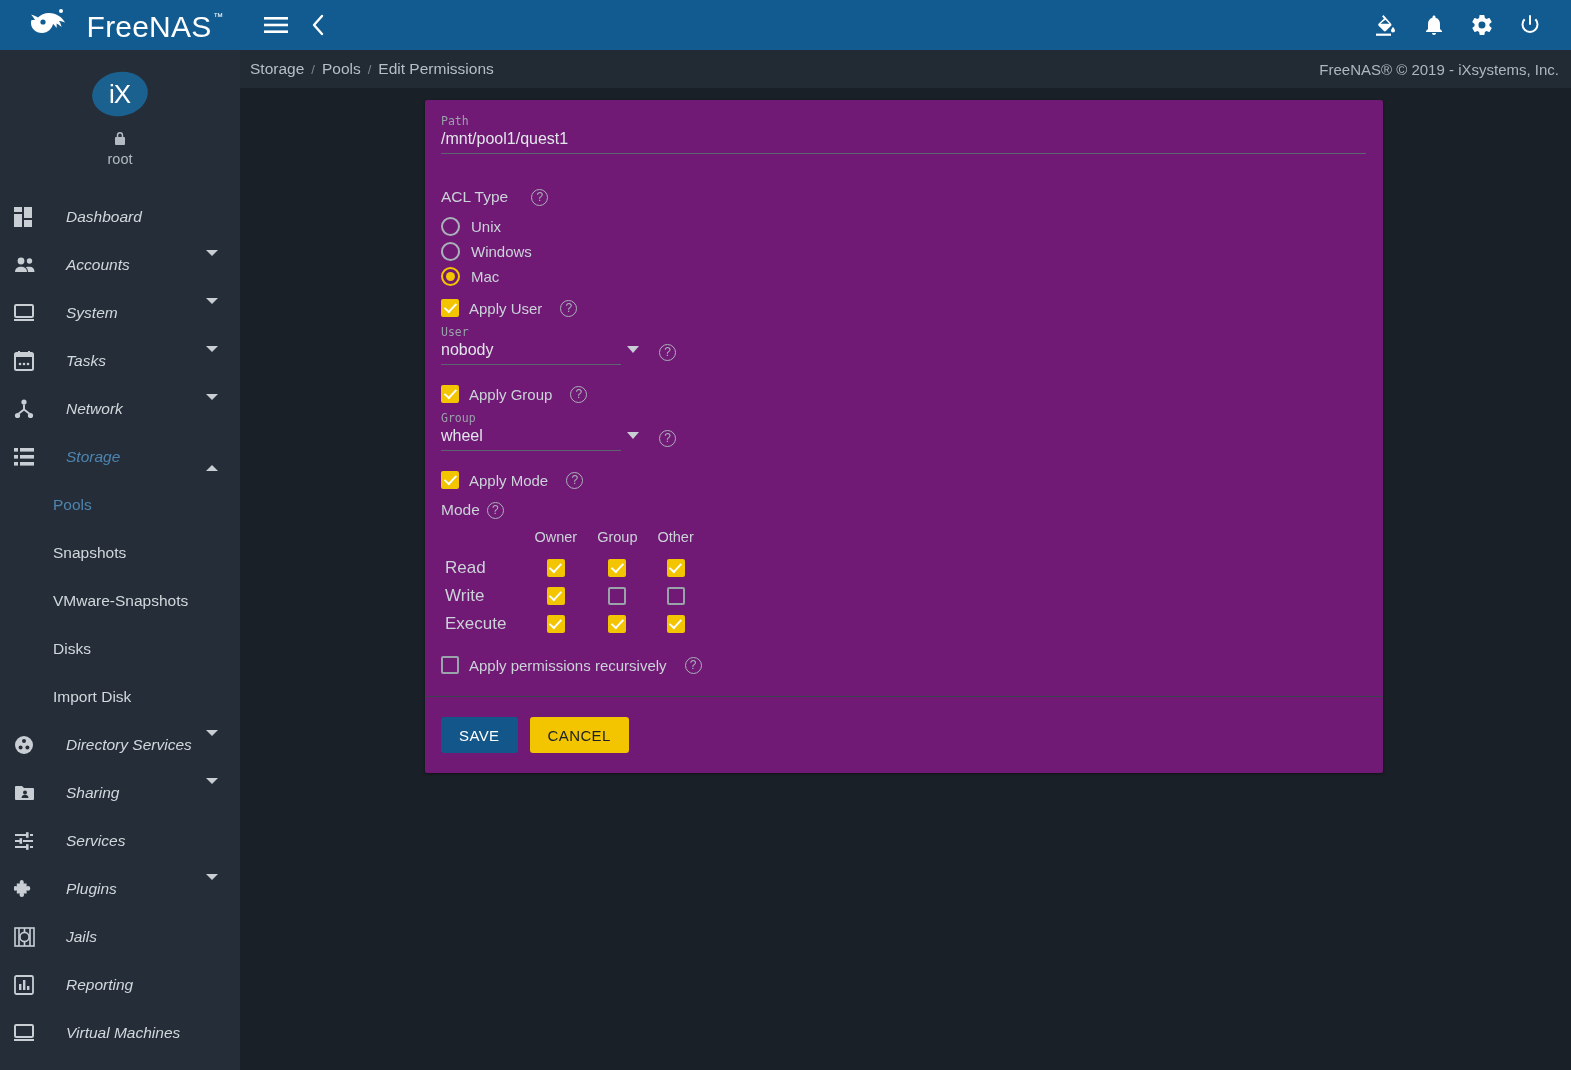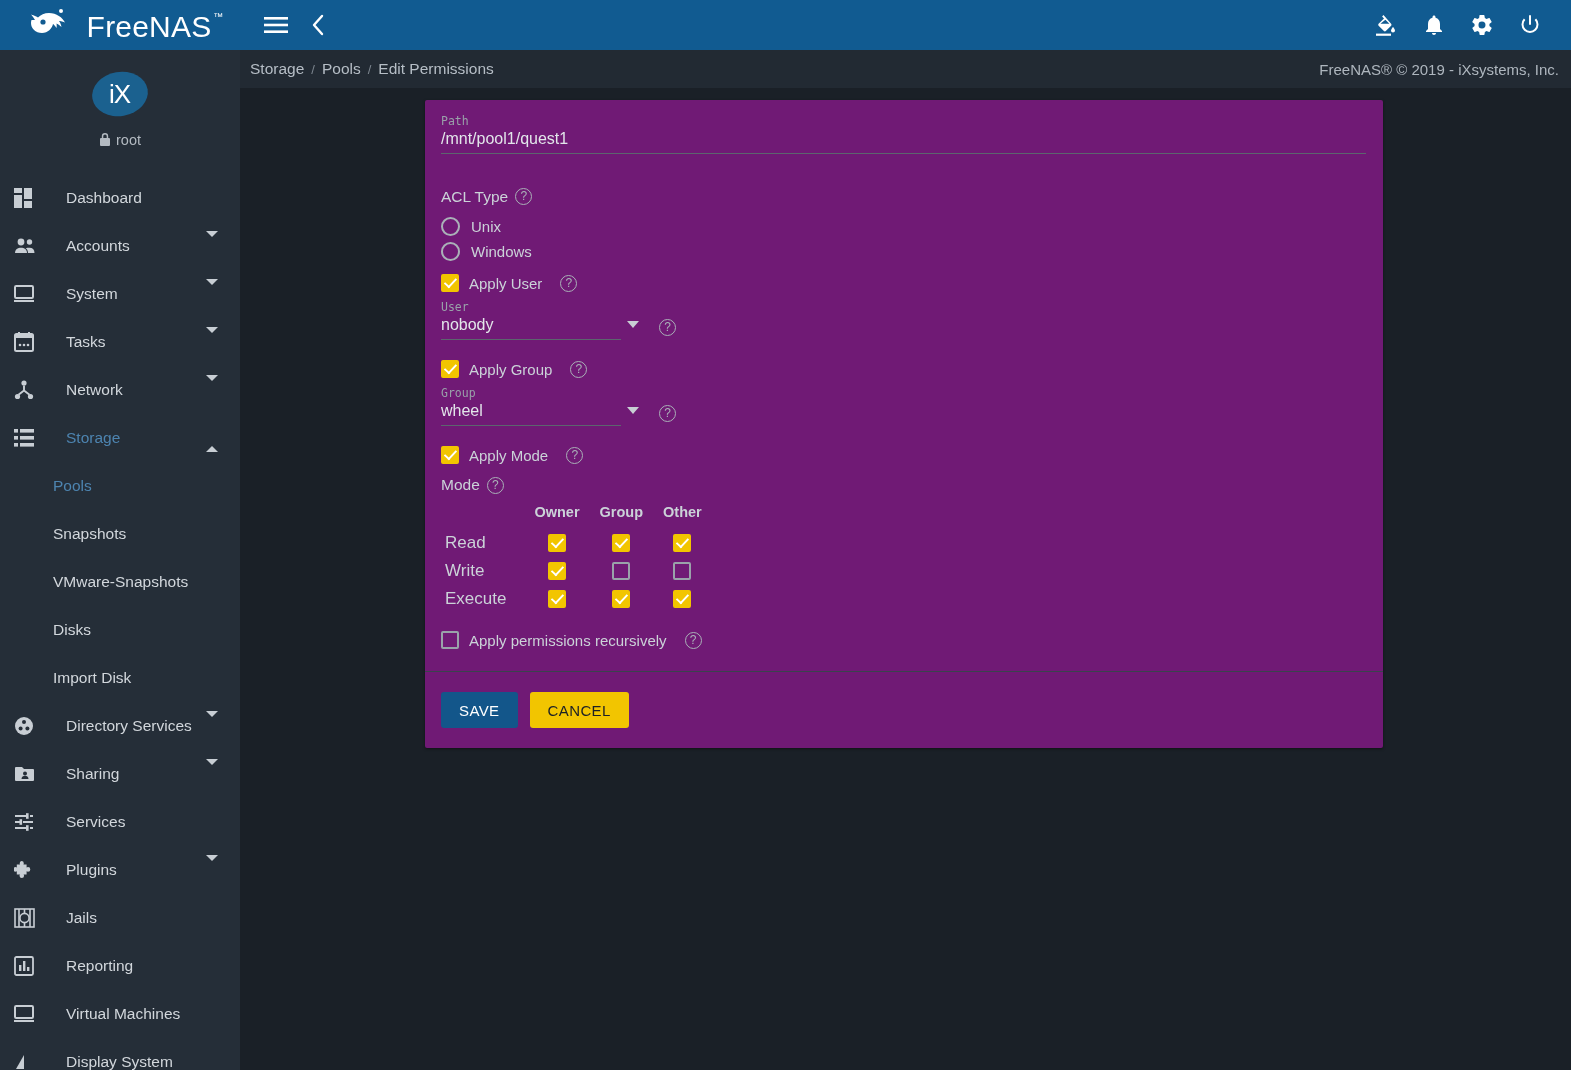--- a/index.html
+++ b/index.html
@@ -51,26 +51,26 @@
     position: absolute; left: 0; top: 50px; width: 240px; height: 1020px;
     background: #252e38; overflow: hidden;
   }
   .brandblock { padding: 22px 0 12px; display: flex; flex-direction: column; align-items: center; }
   .ix-logo {
     width: 56px; height: 44px; border-radius: 50%; background: #1b618f;
     display: flex; align-items: center; justify-content: center;
     color: #fff; font-size: 26px; line-height: 1; transform: rotate(-10deg);
   }
   .ix-logo span { transform: rotate(10deg); display:inline-block; letter-spacing:-1px;}
-  .user-row { margin-top: 16px; display: flex; align-items: center; gap: 5px; color: #b3bac1; font-size: 14.5px; }
+  .user-row { margin-top: 16px; display: flex; align-items: center; gap: 5px; color: #b3bac1; font-size: 14.5px; flex-direction: column; }
 
   .nav { margin-top: 14px; }
   .nav-item {
     display: flex; align-items: center; height: 48px; padding-left: 14px;
-    color: #d2d7dc; font-size: 15.5px; cursor: pointer; position: relative;
+    color: #d2d7dc; font-size: 15.5px; cursor: pointer; position: relative; font-style: italic;
   }
   .nav-item .ic { width: 30px; display: flex; align-items: center; justify-content: flex-start; flex: 0 0 30px; }
   .nav-item .lbl { margin-left: 22px; }
   .nav-item .caret { margin-left: auto; margin-right: 22px; }
   .nav-item.active { color: #4d84b0; }
   .sub-item {
     display: flex; align-items: center; height: 48px; padding-left: 53px;
     color: #d2d7dc; font-size: 15.5px; cursor: pointer;
   }
   .sub-item.active { color: #4d84b0; }
@@ -90,21 +90,21 @@
   .field { margin-bottom: 8px; }
   .field-label { color: #99a1a9; font-size: 11.5px; font-family: "DejaVu Sans Mono", monospace; margin-bottom: 2px; }
   .field-value-line {
     border-bottom: 1px solid #5c656e; padding-bottom: 5px;
     color: #e2e6ea; font-size: 16px;
   }
   .path-field .field-value-line { width: 925px; }
 
   .section-gap { height: 26px; }
 
-  .acl-head { display: flex; align-items: flex-start; gap: 7px; color: #cbd2d8; font-size: 15.5px; margin-bottom: 8px; }
+  .acl-head { display: flex; align-items: flex-end; gap: 23px; color: #cbd2d8; font-size: 15.5px; margin-bottom: 8px; }
 
   .radio-row { display: flex; align-items: center; gap: 11px; height: 25px; cursor: pointer; }
   .radio {
     width: 19px; height: 19px; border-radius: 50%; border: 2px solid #aab1b8;
     display: flex; align-items: center; justify-content: center; flex: 0 0 19px;
   }
   .radio.sel { border-color: #f2c500; }
   .radio.sel::after { content: ""; width: 9px; height: 9px; border-radius: 50%; background: #f2c500; }
   .radio-label { color: #cbd2d8; font-size: 15px; }
 
@@ -131,21 +131,21 @@
   .select {
     width: 180px; border-bottom: 1px solid #5c656e; padding-bottom: 5px;
     color: #e2e6ea; font-size: 16px; cursor: pointer;
   }
   .sel-caret { width: 0; height: 0; border-left: 6px solid transparent; border-right: 6px solid transparent; border-top: 7px solid #c8ced4; margin-bottom: 12px; margin-left: -6px; cursor:pointer;}
 
   .mode-label { display: flex; align-items: center; gap: 7px; color: #cbd2d8; font-size: 15.5px; }
 
   table.mode { border-collapse: collapse; margin-top: 10px; }
   table.mode th {
-    color: #cbd2d8; font-size: 14.5px; font-weight: bold; padding: 0 10px 9px 10px; text-align: left;
+    color: #cbd2d8; font-size: 14.5px; font-weight: normal; padding: 0 10px 9px 10px; text-align: left;
   }
   table.mode td { padding: 4px 10px; text-align: center; }
   table.mode td.rowlab { color: #cbd2d8; font-size: 17px; text-align: left; padding-right: 18px; padding-left: 4px; }
   table.mode .cb { margin: 0 auto; }
 
   .divider { height: 1px; background: #3a434d; margin: 0; }
   .card-actions { padding: 20px 16px; display: flex; gap: 12px; }
   .btn {
     border: none; border-radius: 3px; padding: 0 18px; height: 36px;
     font-size: 15px; cursor: pointer; letter-spacing: .4px;
@@ -444,20 +444,24 @@
           <span class="help">?</span>
         </div>
 
         <div class="radio-row">
           <span class="radio"></span>
           <span class="radio-label">Unix</span>
         </div>
         <div class="radio-row">
           <span class="radio"></span>
           <span class="radio-label">Windows</span>
+        </div>
+        <div class="radio-row" style="margin-bottom:8px;">
+          <span class="radio sel"></span>
+          <span class="radio-label">Mac</span>
         </div>
 
         <div class="cb-row" style="margin:10px 0 8px 0;">
           <span class="cb on"></span>
           <span class="cb-label">Apply User</span>
           <span class="help" style="margin-left:8px;">?</span>
         </div>
 
         <div class="field" style="margin-bottom:6px;">
           <div class="field-label">User</div>

